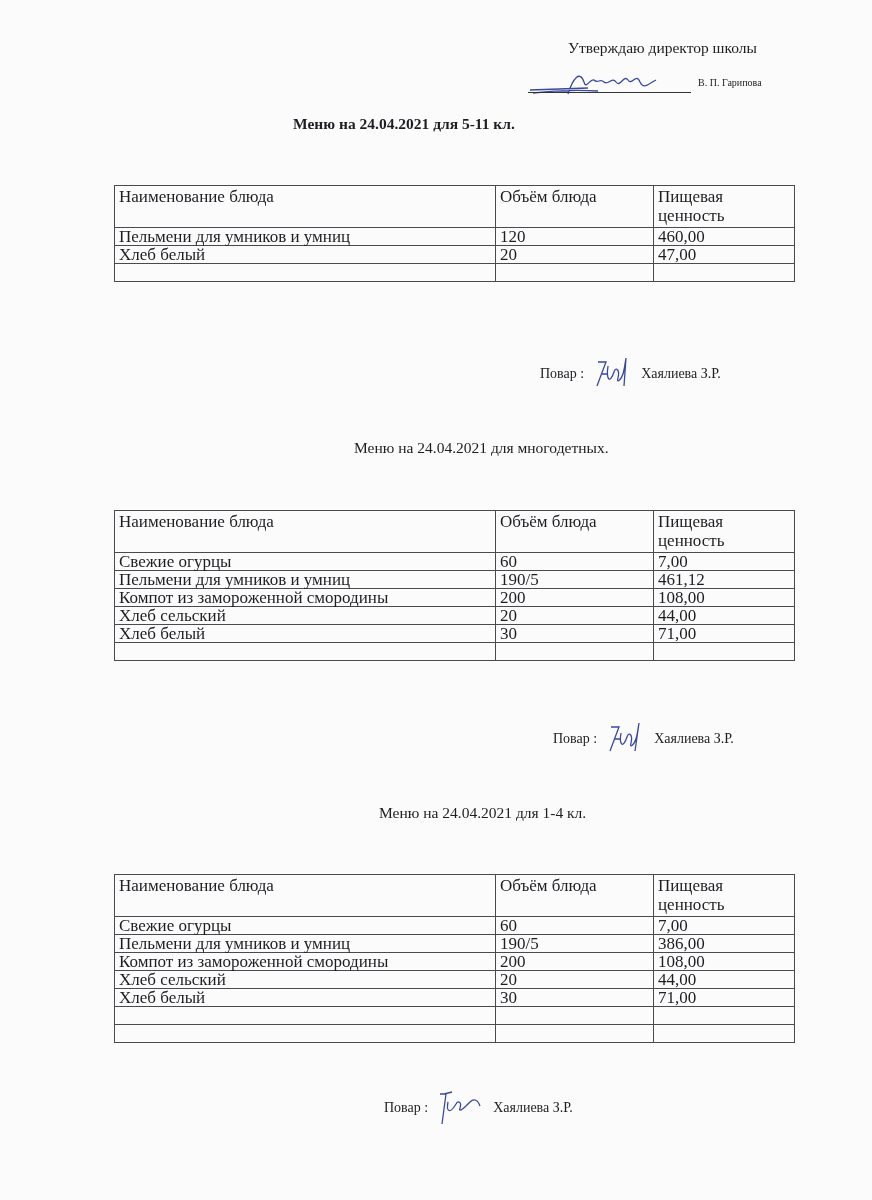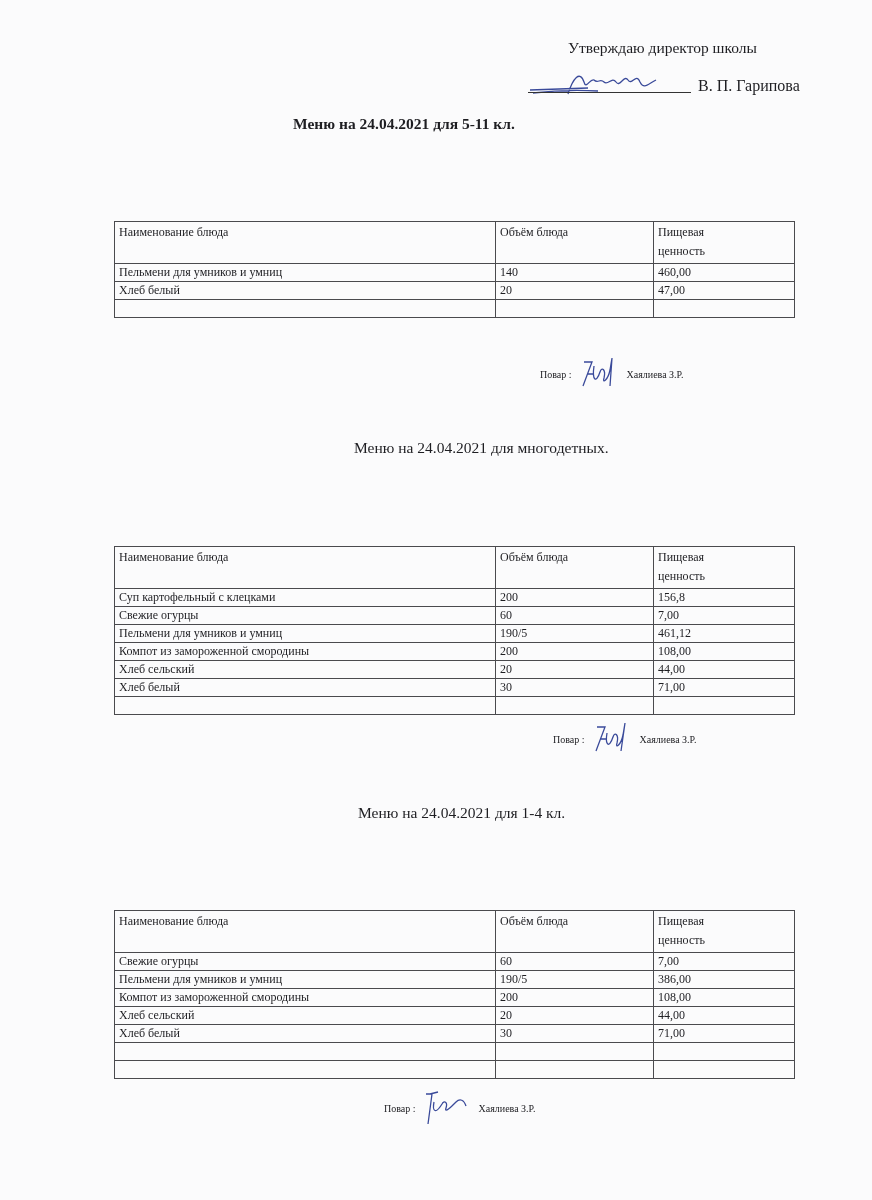--- a/index.html
+++ b/index.html
@@ -6,36 +6,36 @@
   body {
     width: 872px; height: 1200px; position: relative; overflow: hidden;
     background: #fbfbfc;
     font-family: "Liberation Serif", serif;
     color: #1e1e22;
   }
   .abs { position: absolute; }
   .approve { left: 568px; top: 39px; font-size: 15.5px; }
   .director-line { left: 528px; top: 60px; width: 400px; height: 40px; }
   .director-line .sigline { position: absolute; left: 0; top: 32px; width: 163px; border-bottom: 1px solid #333; }
-  .director-line .name { position: absolute; left: 170px; top: 17px; font-size: 16px; text-align: center; }
+  .director-line .name { position: absolute; left: 170px; top: 17px; font-size: 10px; text-align: center; }
   .director-line svg { position: absolute; left: 0; top: 0; }
   .title { font-size: 15.5px; }
   table.menu {
     position: absolute; border-collapse: collapse; left: 114px; width: 680px;
-    font-size: 12px; table-layout: fixed; margin-top: 36px;
+    font-size: 17px; table-layout: fixed;
   }
   table.menu td {
     border: 1px solid #4a4a4e; padding: 0 4px; vertical-align: top;
     height: 17px; line-height: 17px; white-space: nowrap;
   }
   table.menu tr.head td { height: 40px; line-height: 19px; padding-top: 1px; }
   table.menu col.c1 { width: 381px; }
   table.menu col.c2 { width: 158px; }
   table.menu col.c3 { width: 141px; }
-  .cook { font-size: 10px; height: 40px; }
+  .cook { font-size: 14px; height: 40px; }
   .cook span { display: inline-block; vertical-align: middle; }
   .cook svg { vertical-align: middle; margin: 0 6px 0 4px; }
 </style>
 </head>
 <body>
 
 <div class="abs approve">Утверждаю директор школы</div>
 <div class="abs director-line">
   <svg width="165" height="40" viewBox="0 0 165 40">
     <path d="M5 33 C30 30, 50 30, 70 31 M40 34 C45 18, 52 10, 56 22 C58 30, 62 18, 66 20 C70 24, 72 18, 76 22 C80 26, 84 16, 88 22 C92 28, 96 14, 100 20 C104 26, 108 12, 112 22 C116 30, 120 24, 128 20 M2 30 L60 28" fill="none" stroke="#3a4a9a" stroke-width="1.3"></path>
@@ -52,21 +52,21 @@
       <col class="c3">
     </colgroup>
   <tbody>
       <tr class="head">
     <td>Наименование блюда</td>
     <td>Объём блюда</td>
     <td><span>Пищевая</span><br><span>ценность</span></td>
   </tr>
   <tr>
     <td>Пельмени для умников и умниц</td>
-    <td>140</td>
+    <td>120</td>
     <td>460,00</td>
   </tr>
   <tr>
     <td>Хлеб белый</td>
     <td>20</td>
     <td>47,00</td>
   </tr>
   <tr>
         <td></td>
         <td></td>
@@ -87,25 +87,20 @@
   <colgroup>
       <col class="c1">
       <col class="c2">
       <col class="c3">
     </colgroup>
   <tbody>
       <tr class="head">
     <td>Наименование блюда</td>
     <td>Объём блюда</td>
     <td><span>Пищевая</span><br><span>ценность</span></td>
-  </tr>
-  <tr>
-    <td>Суп картофельный с клецками</td>
-    <td>200</td>
-    <td>156,8</td>
   </tr>
   <tr>
     <td>Свежие огурцы</td>
     <td>60</td>
     <td>7,00</td>
   </tr>
   <tr>
     <td>Пельмени для умников и умниц</td>
     <td>190/5</td>
     <td>461,12</td>
@@ -133,21 +128,21 @@
 </tbody>
   </table>
 <div class="abs cook" style="left:553px; top:721px;">
   <span>Повар :</span>
   <svg width="40" height="36" viewBox="0 0 40 36">
     <path d="M6 6 L14 6 L5 30 M10 18 L16 18 M16 12 C14 24, 18 28, 22 16 C24 10, 28 14, 26 22 C24 28, 30 24, 32 14 L34 2 L30 30" fill="none" stroke="#3a4a9a" stroke-width="1.3"></path>
   </svg>
   <span>Хаялиева З.Р.</span>
 </div>
 
-<div class="abs title" style="left:358px; top:804px;">Меню на 24.04.2021 для 1-4 кл.</div>
+<div class="abs title" style="left:379px; top:804px;">Меню на 24.04.2021 для 1-4 кл.</div>
 <table class="menu" style="top:874px;">
   <colgroup>
       <col class="c1">
       <col class="c2">
       <col class="c3">
     </colgroup>
   <tbody>
       <tr class="head">
     <td>Наименование блюда</td>
     <td>Объём блюда</td>

